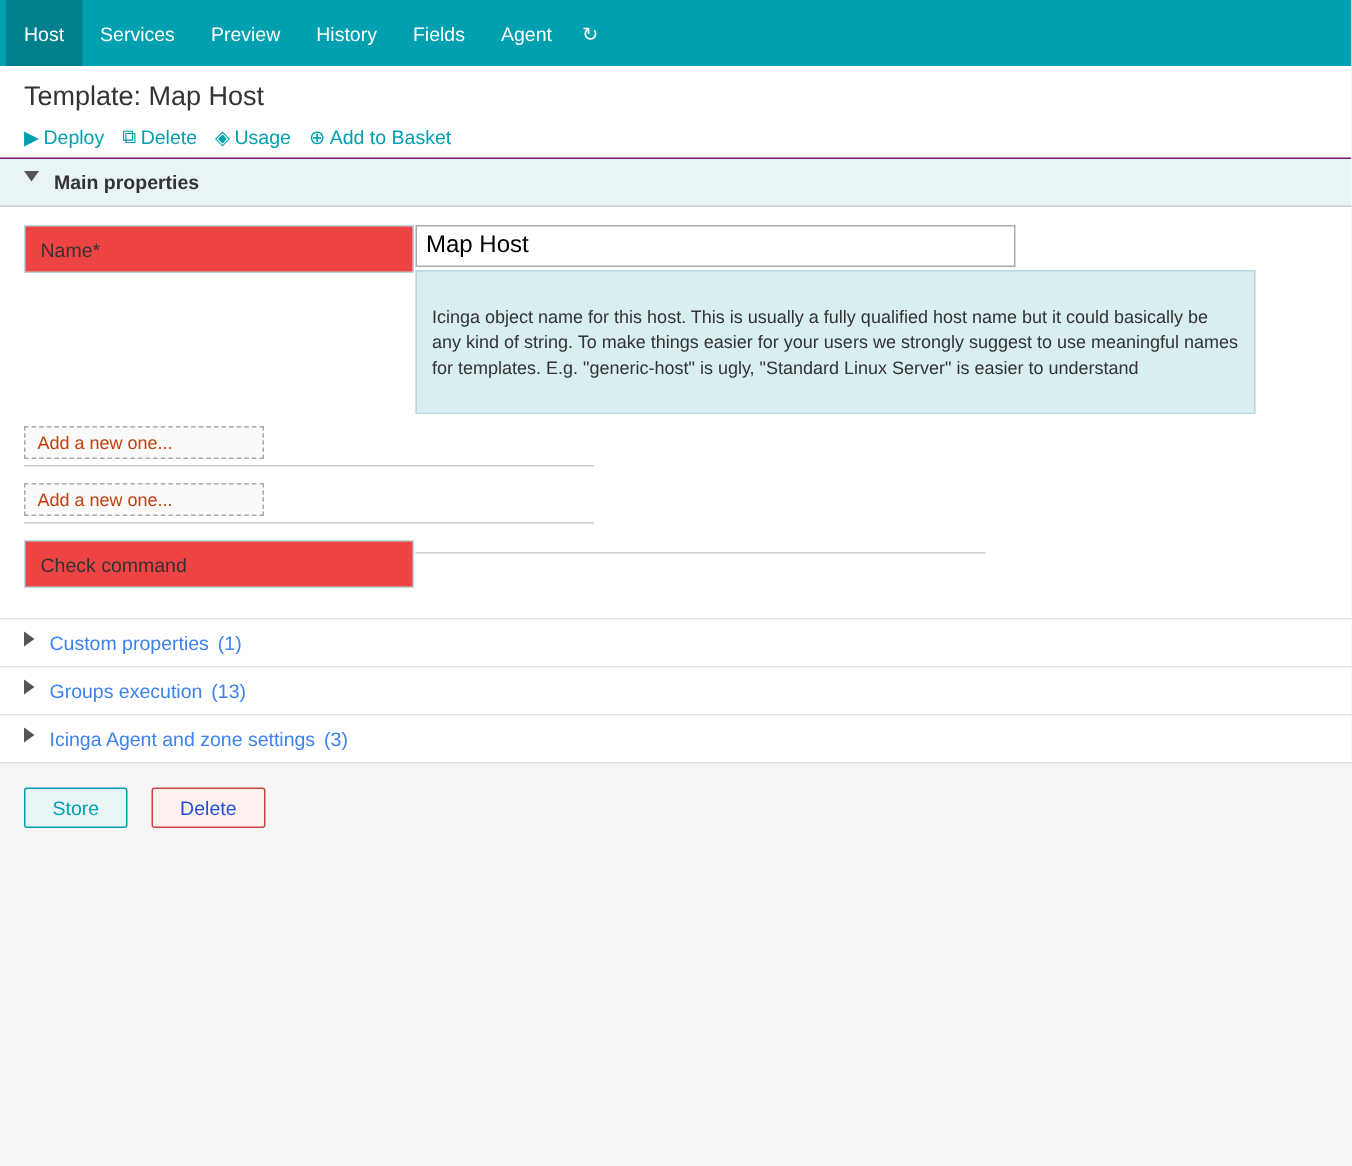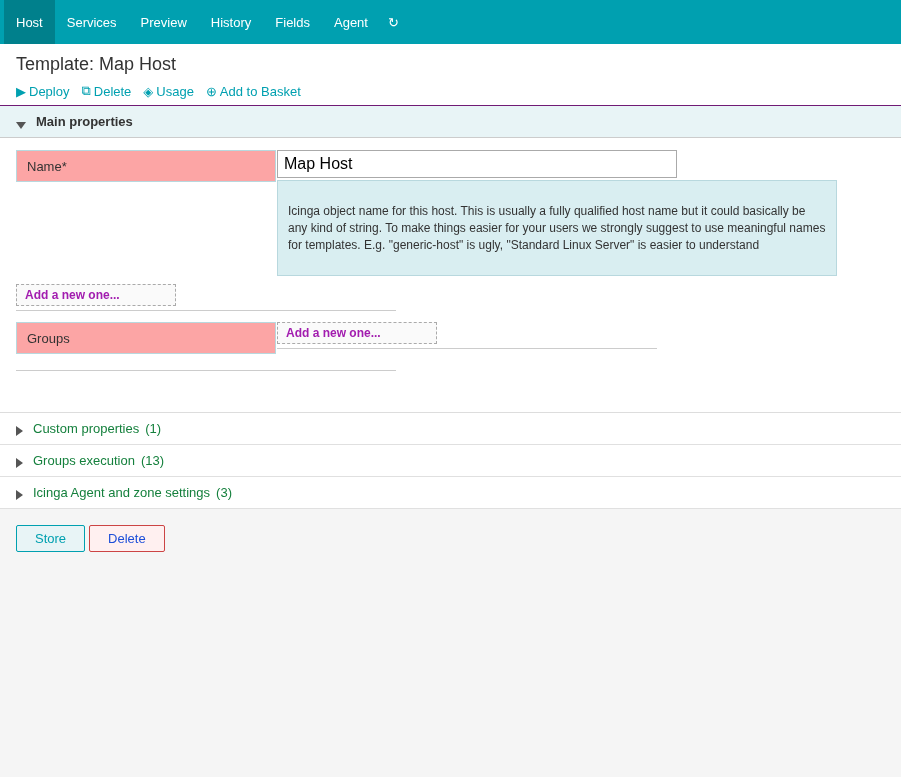--- a/index.html
+++ b/index.html
@@ -65,42 +65,42 @@
     .section {
       background: #fff;
       border-bottom: 1px solid #ddd;
     }
     .section-header {
       padding: 8px 16px;
       font-weight: bold;
       font-size: 13px;
       cursor: pointer;
       display: flex;
-      align-items: flex-end;
+      align-items: flex-start;
       gap: 6px;
       background: #e8f4f6;
       border-bottom: 1px solid #ccc;
       color: #333;
     }
     .section-body { padding: 12px 16px; }
 
     
     .form-row {
       display: flex;
       align-items: flex-start;
       margin-bottom: 8px;
       min-height: 30px;
     }
     .form-label {
       width: 260px;
       flex-shrink: 0;
       padding-top: 6px;
       font-size: 13px;
       color: #333;
-      background: #fca5a5;
+      background: #ef4444;
       padding: 6px 10px;
       border: 1px solid #b8d8de;
       margin-right: 1px;
       min-height: 32px;
       display: flex;
       align-items: center;
     }
     .form-field {
       flex: 1;
       padding-left: 0;
@@ -121,47 +121,46 @@
       font-size: 12px;
       color: #333;
       margin-top: 2px;
       max-width: 560px;
       line-height: 1.4;
     }
     .add-placeholder {
       display: inline-block;
       padding: 3px 8px;
       font-size: 12px;
-      color: #a21caf;
+      color: #c2410c;
       border: 1px dashed #aaa;
       background: #fafafa;
       cursor: pointer;
       min-width: 160px;
-      font-weight: bold;
     }
     .form-underline {
       border-bottom: 1px solid #ccc;
       width: 380px;
       margin-top: 4px;
     }
 
     
     .collapsible-row {
       display: flex;
       align-items: center;
       padding: 8px 16px;
       background: #fff;
       border-bottom: 1px solid #e0e0e0;
       cursor: pointer;
     }
     .collapsible-title {
       font-size: 13px;
-      color: #15803d;
-      display: flex;
-      align-items: flex-end;
+      color: #3b82f6;
+      display: flex;
+      align-items: flex-start;
       gap: 6px;
     }
     .arrow-right { 
       display: inline-block;
       width: 0; height: 0;
       border-top: 5px solid transparent;
       border-bottom: 5px solid transparent;
       border-left: 7px solid #555;
       margin-right: 4px;
     }
@@ -171,21 +170,21 @@
       border-left: 5px solid transparent;
       border-right: 5px solid transparent;
       border-top: 7px solid #555;
       margin-right: 4px;
     }
 
     
     .btn-row {
       padding: 16px 16px;
       display: flex;
-      gap: 4px;
+      gap: 16px;
     }
     .btn {
       padding: 5px 18px;
       font-size: 13px;
       border: 1px solid #aaa;
       cursor: pointer;
       background: #f5f5f5;
       color: #333;
       border-radius: 2px;
     }
@@ -255,30 +254,30 @@
       <div class="form-row">
         <div class="form-field">
           <div style="display:flex; align-items:center; gap:8px;">
             <span class="add-placeholder">Add a new one...</span>
           </div>
           <div class="form-underline"></div>
         </div>
       </div>
 
       <div class="form-row">
-        <div class="form-label">Groups</div>
         <div class="form-field">
           <div style="display:flex; align-items:center; gap:8px;">
             <span class="add-placeholder">Add a new one...</span>
           </div>
           <div class="form-underline"></div>
         </div>
       </div>
 
       <div class="form-row">
+        <div class="form-label">Check command</div>
         <div class="form-field">
           <div class="form-underline" style="width:380px; margin-top:8px;"></div>
         </div>
       </div>
 
     </div>
   </div>
 
   <div class="collapsible-row">
     <div class="collapsible-title">

